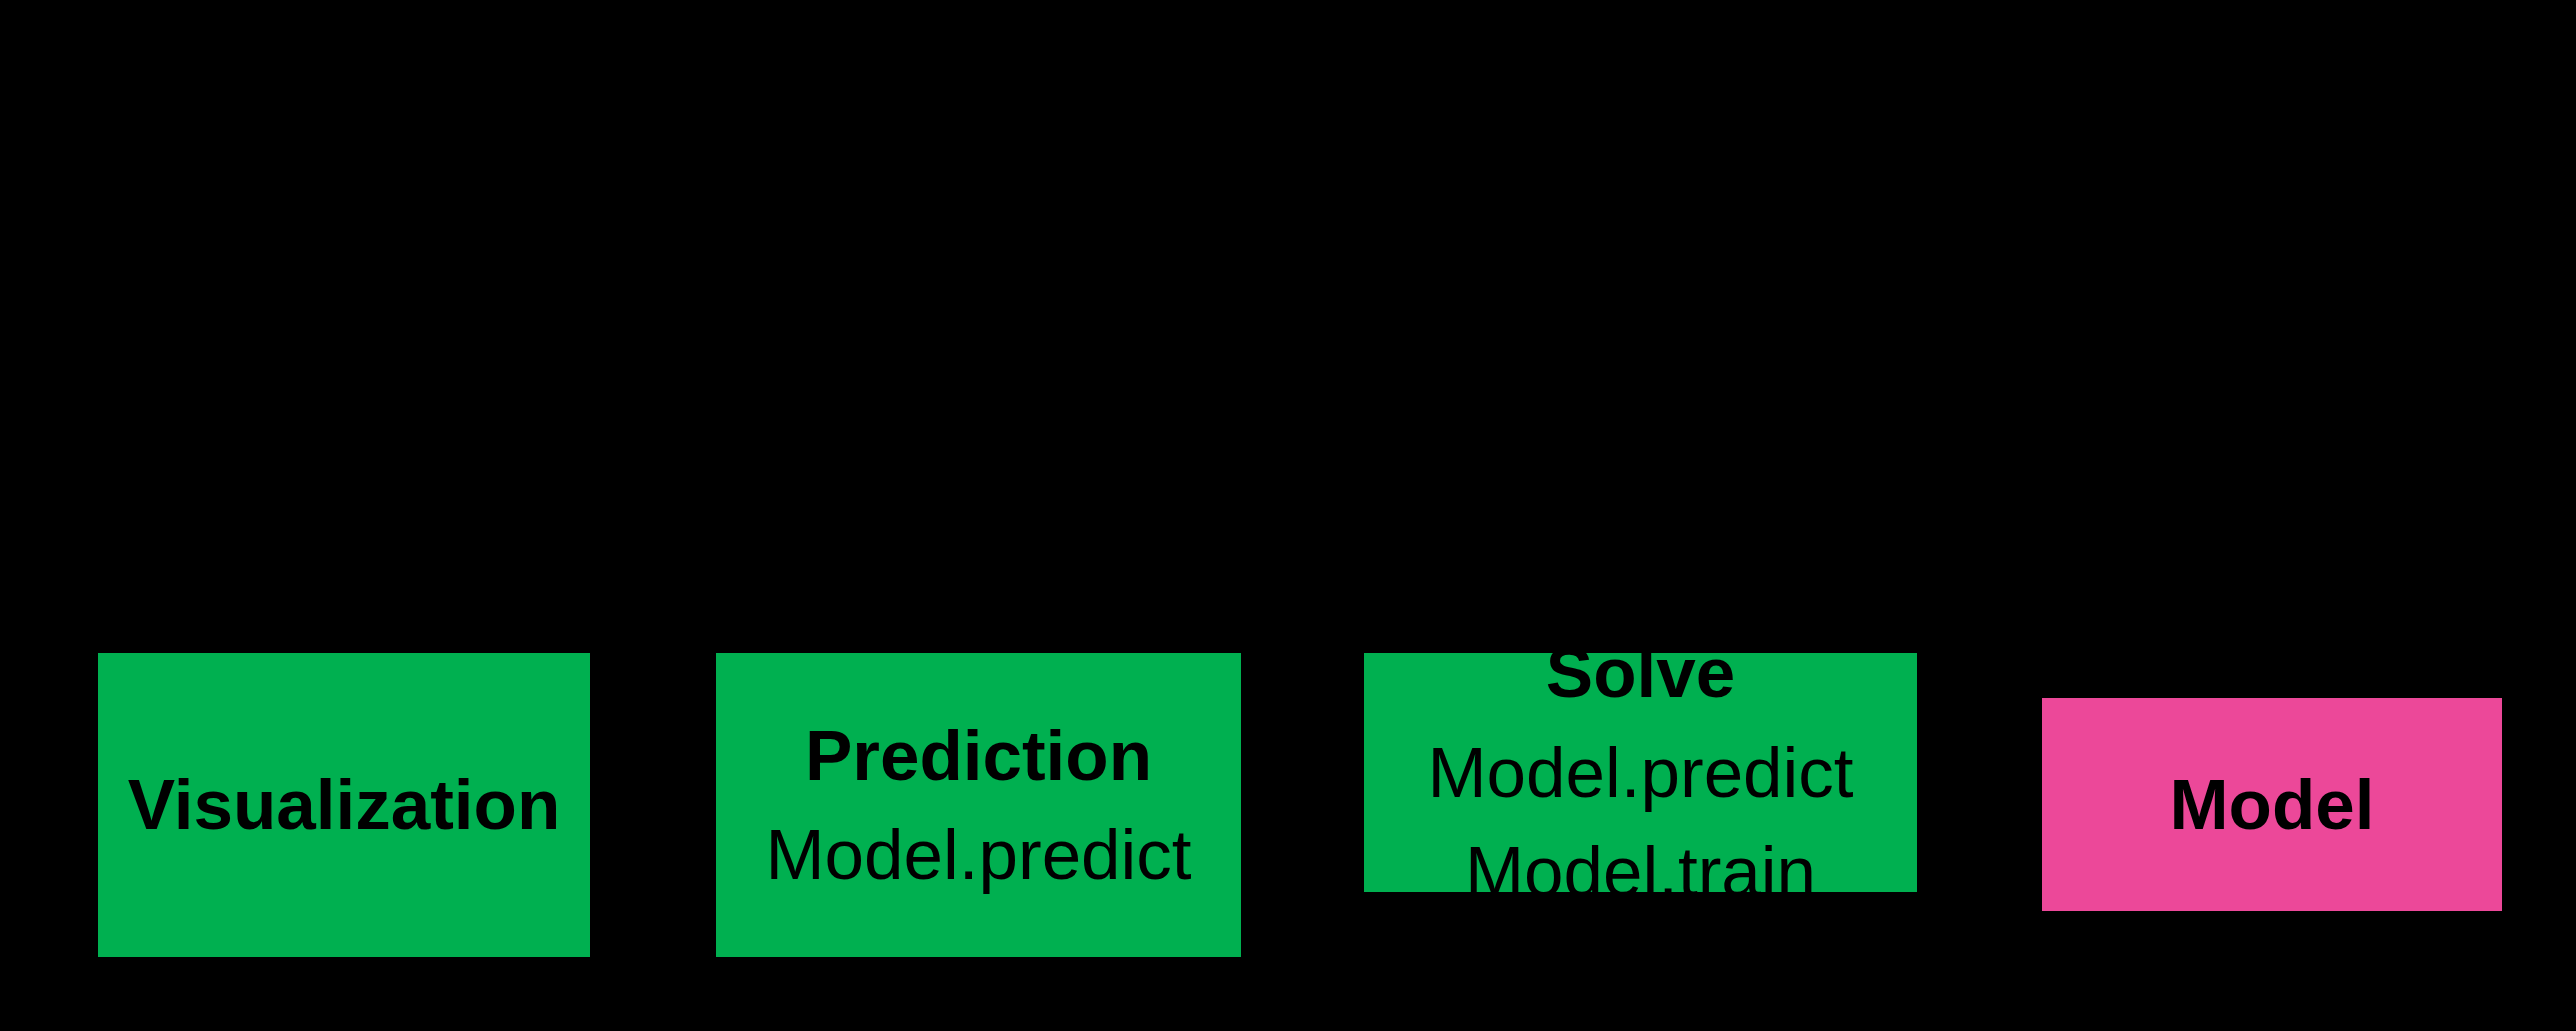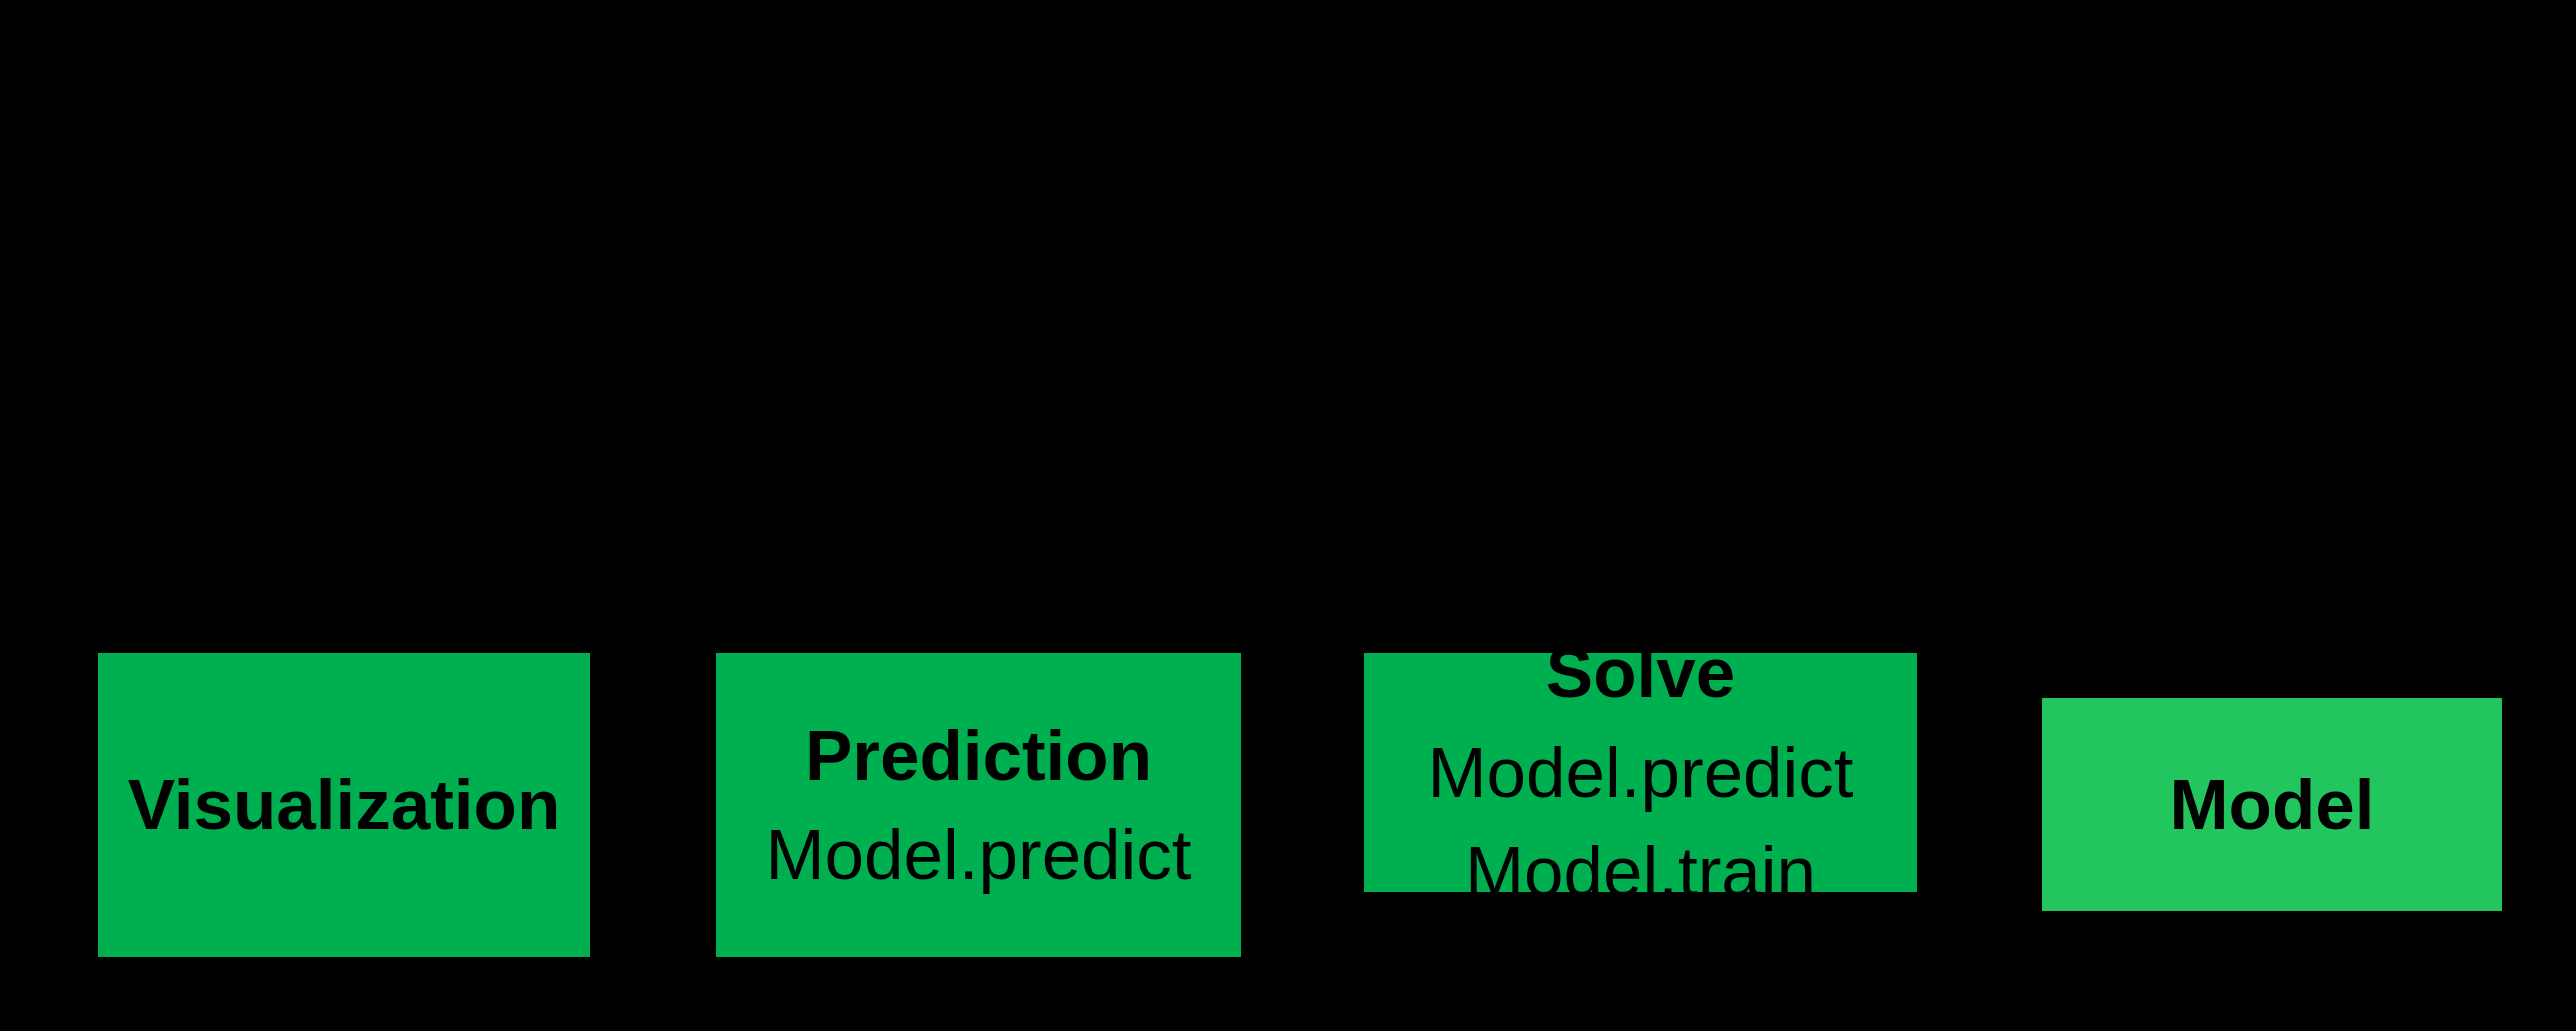--- a/index.html
+++ b/index.html
@@ -50,18 +50,18 @@
   <div id="box-visualization" class="box" style="background-color: rgb(0, 176, 80);">
     <span class="title">Visualization</span>
   </div>
 
   <div id="box-solve" class="box" style="background-color: rgb(0, 176, 80);">
     <span class="title">Solve</span>
     <span class="line">Model.predict</span>
     <span class="line">Model.train</span>
   </div>
 
-  <div id="box-model" class="box" style="background-color: #22c55e;">
+  <div id="box-model" class="box" style="background-color: #ec4899;">
     <span class="title">Model</span>
   </div>
 
 </div>
 
 
 </body></html>

